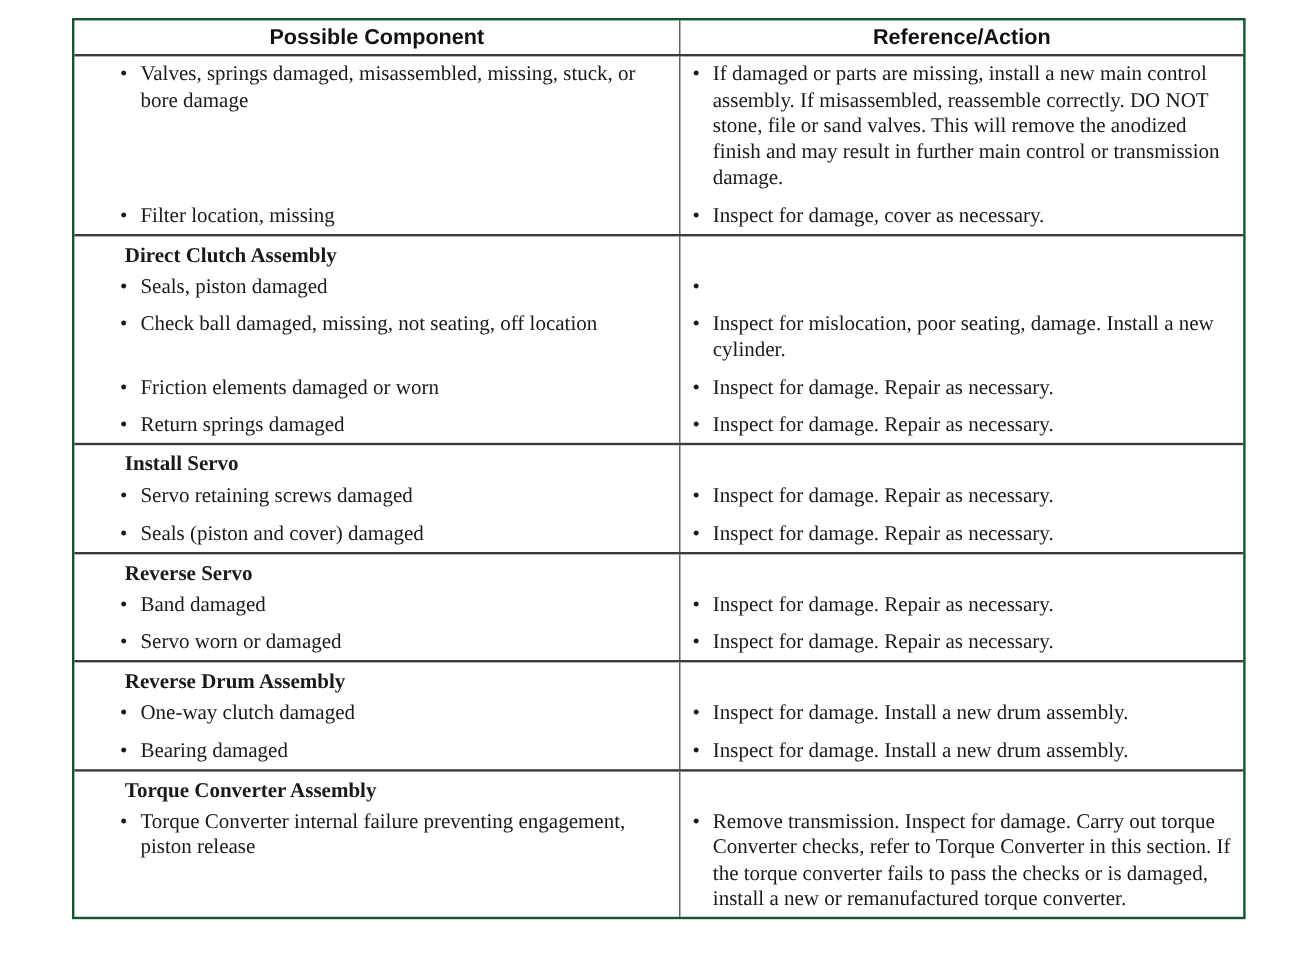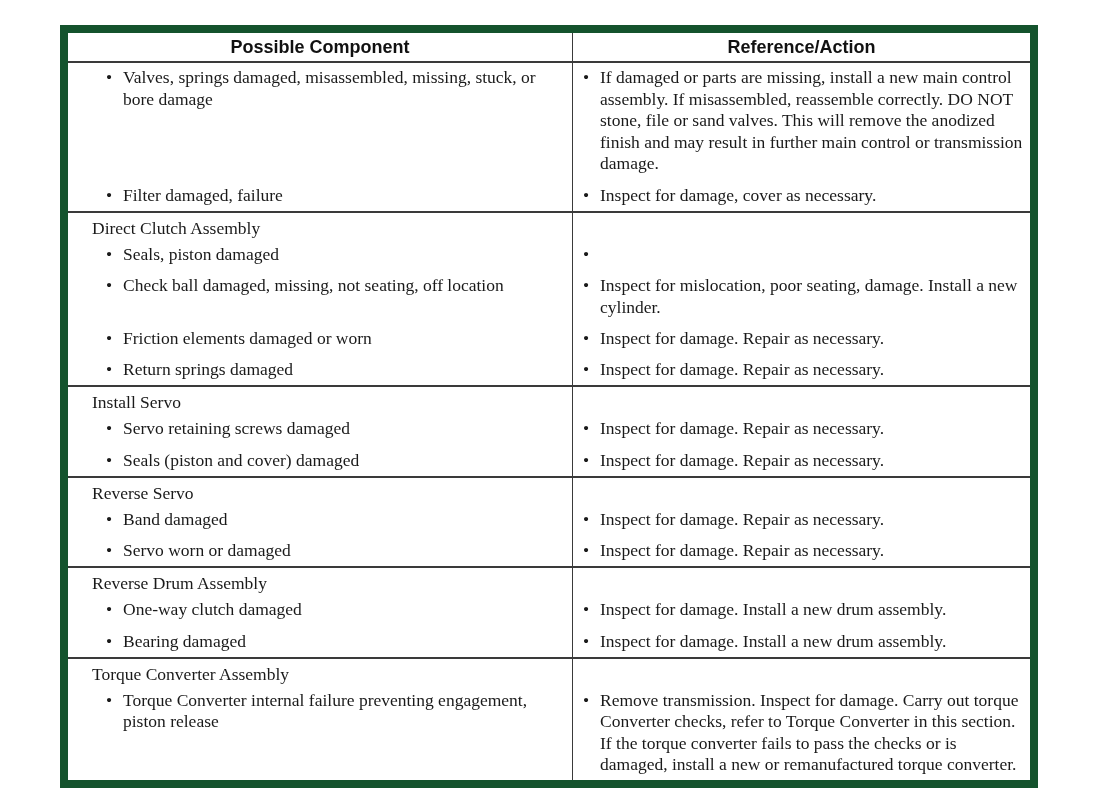--- a/index.html
+++ b/index.html
@@ -1,31 +1,31 @@
 <!DOCTYPE html>
 <html><head>
   <meta charset="utf-8">
   <style>
     html, body { margin: 0; padding: 0; background: #ffffff; }
     body { width: 1096px; height: 811px; position: relative; overflow: hidden; }
     .tbl {
-      position: absolute; left: 60px; top: 25px; width: 978px;
-      border: 8px solid #14532d; box-sizing: border-box;
+      position: absolute; left: 60px; top: 15px; width: 978px;
+      border: 2px solid #14532d; box-sizing: border-box;
       font-family: "Liberation Serif", "DejaVu Serif", serif;
       font-size: 17.5px; color: #1a1a1a;
     }
     .hdr { display: flex; height: 30px; border-bottom: 2px solid #3a3a3a; box-sizing: border-box; }
     .hdr .c { font-family: "Liberation Sans", "DejaVu Sans", sans-serif; font-weight: bold; font-size: 18px;
       text-align: center; line-height: 28px; color: #111; }
     .c1 { width: 505px; box-sizing: border-box; border-right: 1.5px solid #3a3a3a; }
     .c2 { flex: 1; box-sizing: border-box; }
     .grp { border-bottom: 2px solid #3a3a3a; display: flex; }
     .grp:last-child { border-bottom: none; border-radius: 24px; }
     .grp .c1, .grp .c2 { padding: 4px 0 4px 0; }
-    .gtitle { font-weight: normal; padding-left: 24px; height: 27px; line-height: 22px; }
+    .gtitle { font-weight: bold; padding-left: 24px; height: 27px; line-height: 22px; margin-left: 18px; }
     .item { position: relative; line-height: 21.5px; }
     .c1 .item { padding-left: 55px; padding-right: 8px; }
     .c2 .item { padding-left: 27px; padding-right: 6px; }
     .item .b { position: absolute; top: 0; }
     .c1 .item .b { left: 38px; }
     .c2 .item .b { left: 10px; }
     .gap { height: 9.5px; }
   </style>
 </head>
 <body>
@@ -33,21 +33,21 @@
 <div class="tbl">
   <div class="hdr">
     <div class="c c1">Possible Component</div>
     <div class="c c2">Reference/Action</div>
   </div>
   <div id="body">
       <div class="grp">
         <div class="c1">
           <div class="item" style="height: 108px;"><span class="b">•</span><span>Valves, springs damaged, misassembled, missing, stuck, or bore damage</span></div>
           <div class="gap"></div>
-          <div class="item" style="height: 22px;"><span class="b">•</span><span>Filter damaged, failure</span></div>
+          <div class="item" style="height: 22px;"><span class="b">•</span><span>Filter location, missing</span></div>
         </div>
         <div class="c2">
           <div class="item" style="height: 108px;"><span class="b">•</span><span>If damaged or parts are missing, install a new main control assembly. If misassembled, reassemble correctly. DO NOT stone, file or sand valves. This will remove the anodized finish and may result in further main control or transmission damage.</span></div>
           <div class="gap"></div>
           <div class="item" style="height: 22px;"><span class="b">•</span><span>Inspect for damage, cover as necessary.</span></div>
         </div>
       </div>
       <div class="grp">
         <div class="c1">
           <div class="gtitle">Direct Clutch Assembly</div>

